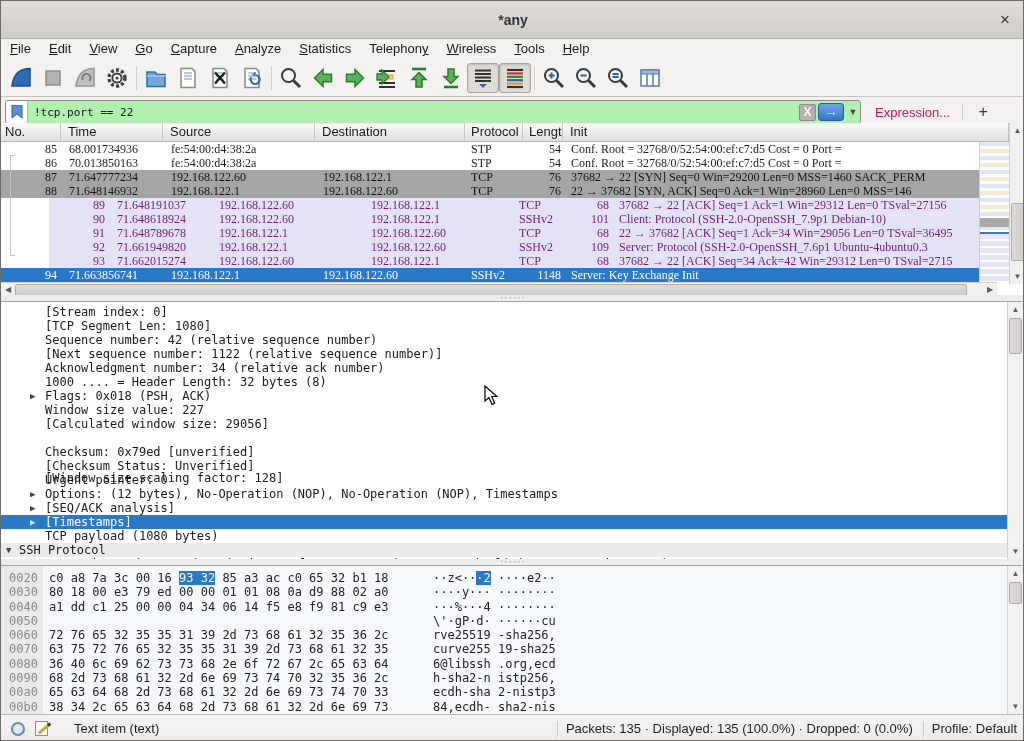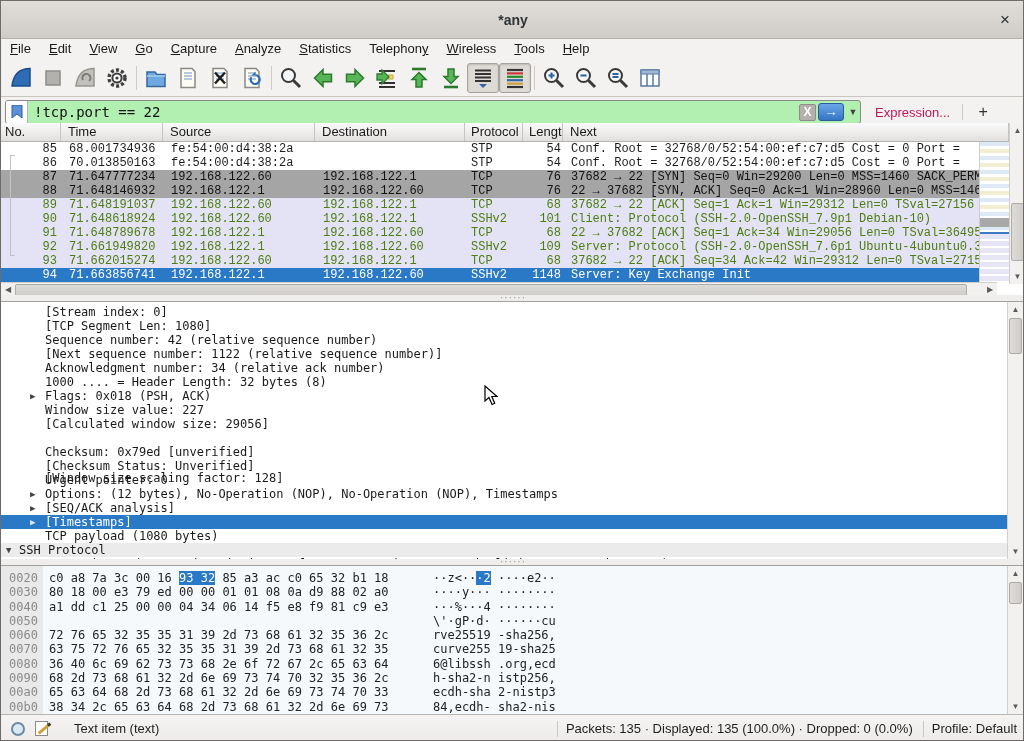--- a/index.html
+++ b/index.html
@@ -29,44 +29,44 @@
   .tbtn.pressed { background:#dedbd7; border:1px solid #a5a19d; box-shadow:inset 0 1px 2px rgba(0,0,0,.15); }
   .tsep { width:1px; height:24px; background:#cfccc8; margin:0 3px; }
 
   
   .filterbar { position:absolute; left:0; top:96px; width:1024px; height:30px;
     background:#f4f2f0; display:flex; align-items:center; }
   .filterbox { margin-left:4px; width:856px; height:24px; border:1px solid #8a8a8a; border-radius:3px;
     background:#b1f0b1; display:flex; align-items:center; overflow:hidden; }
   .fav-btn { width:22px; height:22px; background:#fdfdfd; border-right:1px solid #b5b5b5;
     display:flex; align-items:center; justify-content:center; }
-  .filter-input { flex:1; font-family:"DejaVu Sans Mono", monospace; font-size:14px; color:#111;
+  .filter-input { flex:1; font-family:"DejaVu Sans Mono", monospace; font-size:11px; color:#111;
     padding-left:6px; white-space:nowrap; overflow:hidden; }
   .clear-btn { width:17px; height:17px; background:#b3b0ad; border:1px solid #8f8c89; border-radius:2px;
     color:#fff; font-size:12px; font-weight:bold; text-align:center; line-height:15px; margin-right:2px; }
   .apply-btn { width:26px; height:18px; background:linear-gradient(#6aa6e8,#3576c4); border:1px solid #2a5c9c;
     border-radius:3px; color:#fff; text-align:center; line-height:16px; font-size:13px; margin-right:2px; }
   .fdrop { width:14px; height:18px; color:#444; font-size:9px; text-align:center; line-height:18px; }
   .expression-label { margin-left:14px; font-size:13px; color:#be185d; }
   .fsep { width:1px; height:16px; background:#ccc9c6; margin:0 10px 0 12px; }
   .add-filter-btn { font-size:16px; color:#333; width:20px; text-align:center; }
 
   
   .packetlist { position:absolute; left:0; top:122px; width:1024px; height:174px; background:#fff; }
   .plheader { position:absolute; left:0; top:0; width:1008px; height:19px; display:flex;
     background:linear-gradient(#fbfbfb,#e2e0de); border-bottom:1px solid #b5b3b0; font-size:13px; color:#1a1a1a; }
   .hcell { border-right:1px solid #c6c4c1; padding:1px 0 0 7px; overflow:hidden; white-space:nowrap; }
   .hc0{width:60px; padding-left:4px;} .hc1{width:102px;} .hc2{width:152px;} .hc3{width:150px;}
   .hc4{width:58px; padding-left:6px;} .hc5{width:40px; padding-left:6px;} .hc6{flex:1;}
   .prows { position:absolute; left:0; top:19px; width:978px; height:140px; overflow:hidden;
-    font-family:Liberation Mono, monospace; font-size:12px; }
+    font-family:Liberation Serif, serif; font-size:12px; }
   .prow { display:flex; height:14px; line-height:14px; white-space:nowrap; }
   .prow.plain { background:#ffffff; color:#1c1c1c; }
   .prow.gray { background:#a5a5a5; color:#121212; }
-  .prow.lavender { background:#e4e3f5; color:#4d7c0f; }
+  .prow.lavender { background:#e4e3f5; color:#701a75;margin-left:48px; }
   .prow.selected { background:#2a79c6; color:#ffffff; }
   .pc { overflow:hidden; }
   .pc0{width:60px; text-align:right; padding-right:4px;} .pc1{width:102px; padding-left:8px;}
   .pc2{width:152px; padding-left:8px;} .pc3{width:150px; padding-left:8px;}
   .pc4{width:58px; padding-left:6px;} .pc5{width:40px; text-align:right; padding-right:2px;}
   .pc6{flex:1; padding-left:8px;}
   .bracket { position:absolute; left:9px; top:32px; width:5px; height:101px;
     border-left:1px solid #c2c2c2; border-top:1px solid #c2c2c2; border-bottom:1px solid #c2c2c2; pointer-events:none; }
   
   .minimap { position:absolute; left:978px; top:19px; width:30px; height:140px; border-left:1px solid #cfcecc;
@@ -304,21 +304,21 @@
 </div>
 
 <div class="packetlist">
   <div class="plheader">
       <div class="hcell hc0">No.</div>
       <div class="hcell hc1">Time</div>
       <div class="hcell hc2">Source</div>
       <div class="hcell hc3">Destination</div>
       <div class="hcell hc4">Protocol</div>
       <div class="hcell hc5">Length</div>
-      <div class="hcell hc6">Next</div>
+      <div class="hcell hc6">Init</div>
     </div>
   <div class="prows mono">
       <div class="prow plain">
         <div class="pc pc0">85</div>
         <div class="pc pc1">68.001734936</div>
         <div class="pc pc2">fe:54:00:d4:38:2a</div>
         <div class="pc pc3"></div>
         <div class="pc pc4">STP</div>
         <div class="pc pc5">54</div>
         <div class="pc pc6">Conf. Root = 32768/0/52:54:00:ef:c7:d5  Cost = 0  Port = </div>

